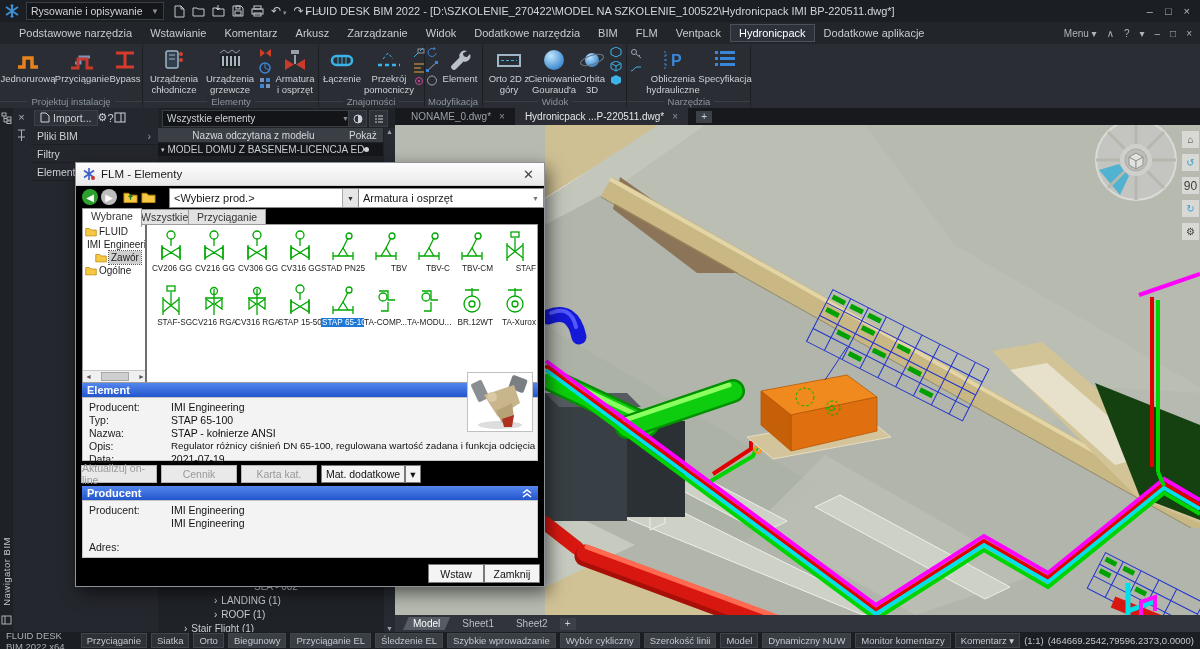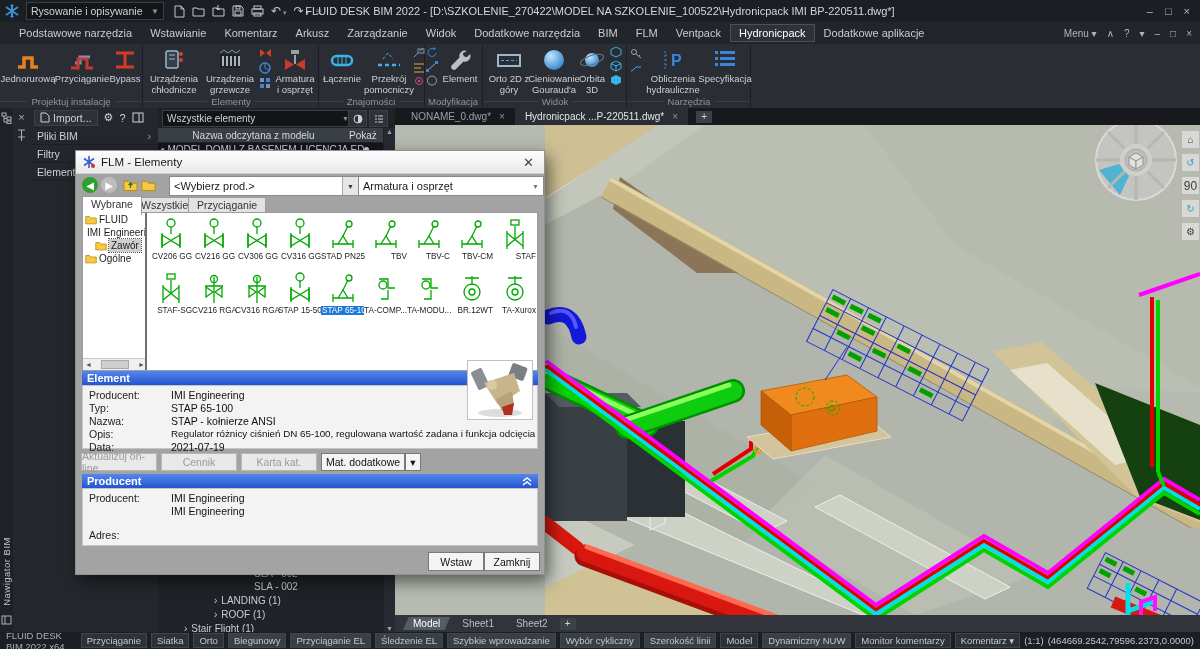--- a/index.html
+++ b/index.html
@@ -34,21 +34,21 @@
   .rgl{position:absolute;left:0;right:0;top:50px;height:12px;display:flex;align-items:center;gap:4px;
        font-size:9.5px;color:#8d94residents;}
   .rgl{color:#8d949e;}
   .rgl::before,.rgl::after{content:"";flex:1;height:1px;background:#3a3f46;}
   
   .activity{left:0;top:108px;width:13px;height:524px;background:#1e2126;border-right:1px solid #121418;}
   .vtext{writing-mode:vertical-rl;transform:rotate(180deg);font-size:9.5px;color:#c2c7cd;letter-spacing:.5px;}
   .dockcol{left:13px;top:108px;width:17px;height:524px;background:#24272d;border-right:1px solid #17191d;
            display:flex;flex-direction:column;align-items:center;padding-top:3px;gap:6px;color:#aab0b7;}
   .sidepanel{left:30px;top:108px;width:128px;height:524px;background:#24272d;border-right:1px solid #17191d;font-size:11px;}
-  .sp-toolbar{display:flex;align-items:center;gap:6px;height:19px;padding:0 4px;color:#ccd1d7;}
+  .sp-toolbar{display:flex;align-items:center;height:19px;padding:0 4px;color:#ccd1d7;}
   .sp-btn{display:flex;align-items:center;gap:3px;background:#2e3238;border:1px solid #3c4148;padding:1px 5px;font-size:10.5px;}
   .sp-row{display:flex;align-items:center;height:17px;padding:0 7px;color:#ced2d7;border-bottom:1px solid #1c1f24;font-size:10.5px;}
   .sp-row .chev{margin-left:auto;color:#9aa0a8;}
   .listpanel{left:158px;top:108px;width:237px;height:524px;background:#1f2227;font-size:10px;}
   .lp-combo{position:absolute;left:4px;top:2px;width:182px;height:15px;background:#121418;border:1px solid #3a3f46;
             display:flex;align-items:center;padding:0 4px;color:#cdd2d7;}
   .lp-ic{position:absolute;top:2px;width:17px;height:15px;background:#2e3238;border:1px solid #3c4148;
          display:flex;align-items:center;justify-content:center;}
   .lp-head{position:absolute;left:0px;top:20px;width:225px;height:14px;background:#3a3f46;color:#d4d8dd;
            display:flex;align-items:center;}
@@ -70,21 +70,21 @@
               gap:2px;padding-left:8px;font-size:10px;color:#b9bec4;}
   .ltab{padding:1px 10px;clip-path:polygon(12% 0,100% 0,88% 100%,0 100%);}
   .ltab.active{background:#565c63;color:#fff;}
   .lplus{width:16px;height:12px;background:#3c4147;display:flex;align-items:center;justify-content:center;color:#cfd3d8;}
   
   .statusbar{left:0;top:632px;width:1200px;height:17px;background:#1b1e22;display:flex;align-items:center;
              font-size:9.5px;color:#c3c8ce;padding:0 6px;box-sizing:border-box;gap:4px;}
   .chip{background:#2e3238;border:1px solid #41464d;padding:1px 5px;white-space:nowrap;}
   .chip.on{background:#3a3f46;}
   
-  .dlg{left:75px;top:150px;width:468px;height:423px;background:#a3a3a3;border:1px solid #8e9298;
+  .dlg{left:75px;top:162px;width:468px;height:423px;background:#000000;border:1px solid #8e9298;
        box-shadow:4px 6px 16px rgba(0,0,0,.55);color:#1a1a1a;font-size:11px;z-index:10;}
   .dlg-title{position:absolute;left:0;top:0;right:0;height:22px;background:linear-gradient(#fdfdfd,#e9e9e9);
              border-bottom:1px solid #d0d0d0;display:flex;align-items:center;padding:0 6px;font-size:11.5px;}
   .dlg-x{margin-left:auto;color:#444;font-size:13px;padding:0 4px;}
   .roundbtn{position:absolute;width:16px;height:16px;border-radius:50%;color:#fff;font-size:10px;display:flex;
             align-items:center;justify-content:center;}
   .combo{position:absolute;height:18px;background:#fff;border:1px solid #8a8a8a;display:flex;align-items:center;
          padding-left:4px;font-size:11px;}
   .combo .cbtn{margin-left:auto;width:15px;height:100%;background:#e6e6e6;border-left:1px solid #aaa;
                display:flex;align-items:center;justify-content:center;font-size:7px;color:#333;}

